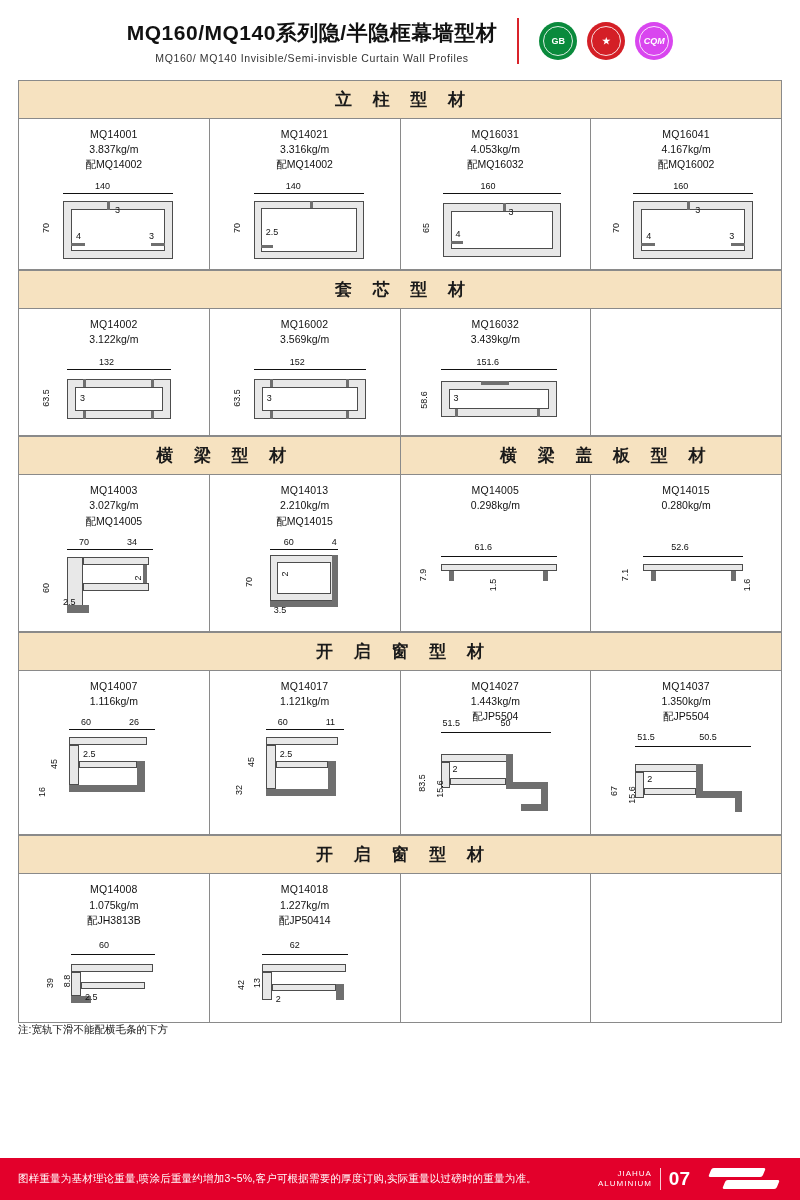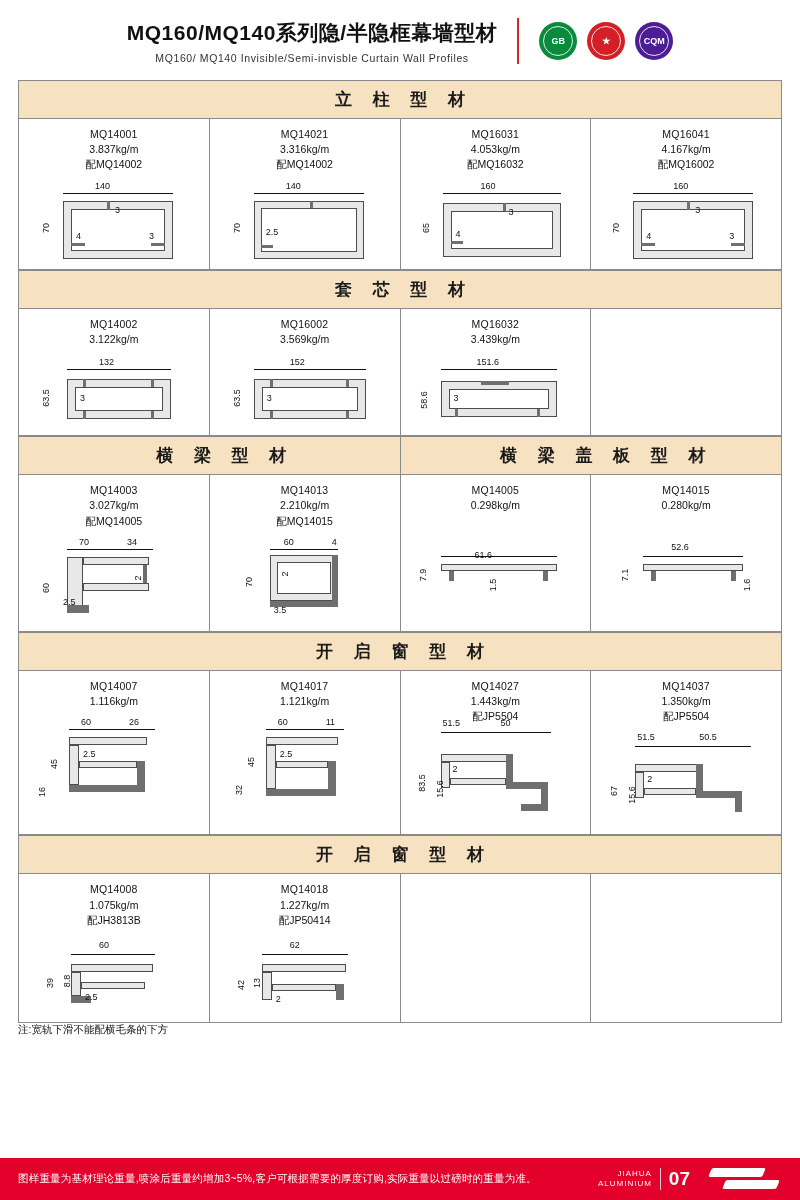--- a/index.html
+++ b/index.html
@@ -32,21 +32,21 @@
   }
   .logos { display:flex; align-items:center; gap:10px; }
   .logo {
     width:38px; height:38px; border-radius:50%;
     display:flex; align-items:center; justify-content:center;
     font-size:8px; font-weight:bold; color:#fff; text-align:right;
     line-height:1;
   }
   .logo.green { background:#0a8a3c; }
   .logo.red    { background:#d41f26; }
-  .logo.cqm    { background:#4c1d95; }
+  .logo.cqm    { background:#d946ef;font-style:italic; }
   .logo .inner {
     width:30px; height:30px; border-radius:50%;
     border:1.5px solid rgba(255,255,255,.85);
     display:flex; align-items:center; justify-content:center;
     font-size:9px;
   }
 
   
   .sheet {
     margin:6px 18px 0 18px;
@@ -340,21 +340,21 @@
         <div class="dimv" style="left:68px; top:34px;">2</div>
       </div>
     </div>
 
     <div class="cell">
       <div class="labels">
         <div class="code">MQ14005</div>
         <div>0.298kg/m</div>
       </div>
       <div class="fig" style="height:92px;">
-        <div class="dim" style="left:70px; top:30px;">61.6</div>
+        <div class="dim" style="left:70px; top:22px;">61.6</div>
         <div class="lead" style="left:36px; top:36px; width:116px; height:1px;"></div>
         <div class="outline" style="left:36px; top:44px; width:116px; height:7px;"></div>
         <div class="bar" style="left:44px; top:51px; width:5px; height:10px;"></div>
         <div class="bar" style="left:138px; top:51px; width:5px; height:10px;"></div>
         <div class="dimv" style="left:12px; top:50px;">7.9</div>
         <div class="dimv" style="left:82px; top:60px;">1.5</div>
       </div>
     </div>
 
     <div class="cell noborder">

